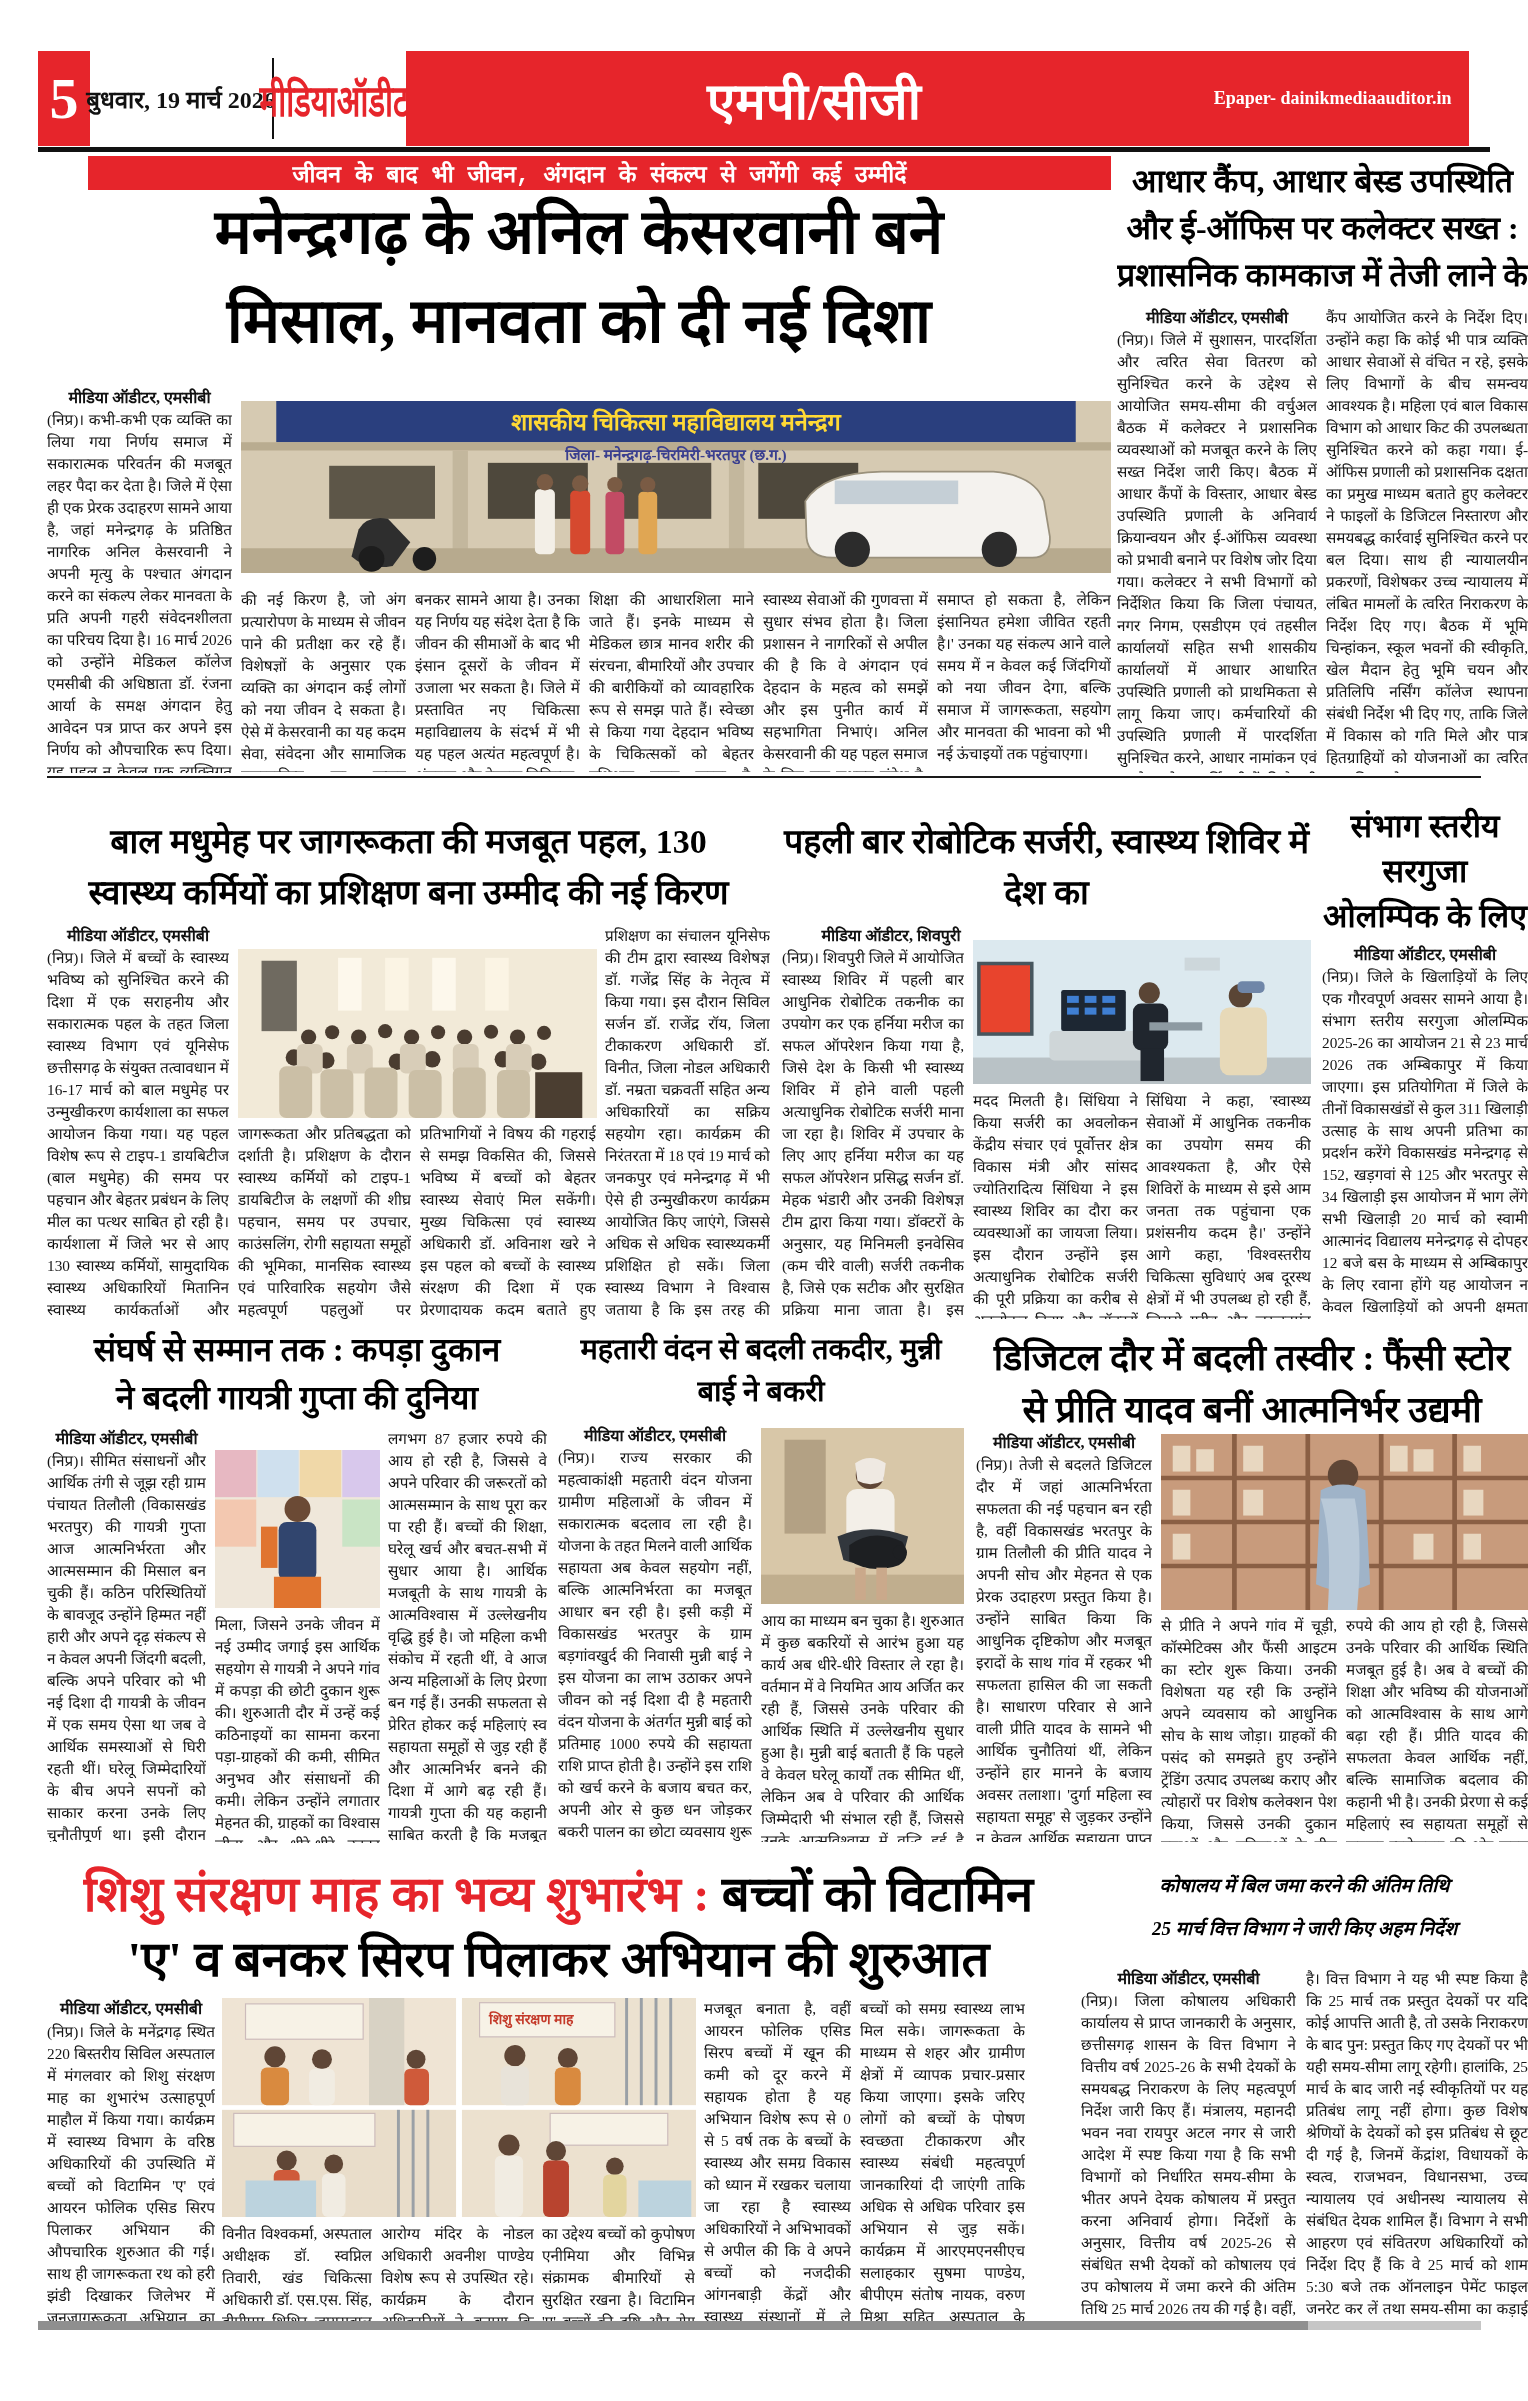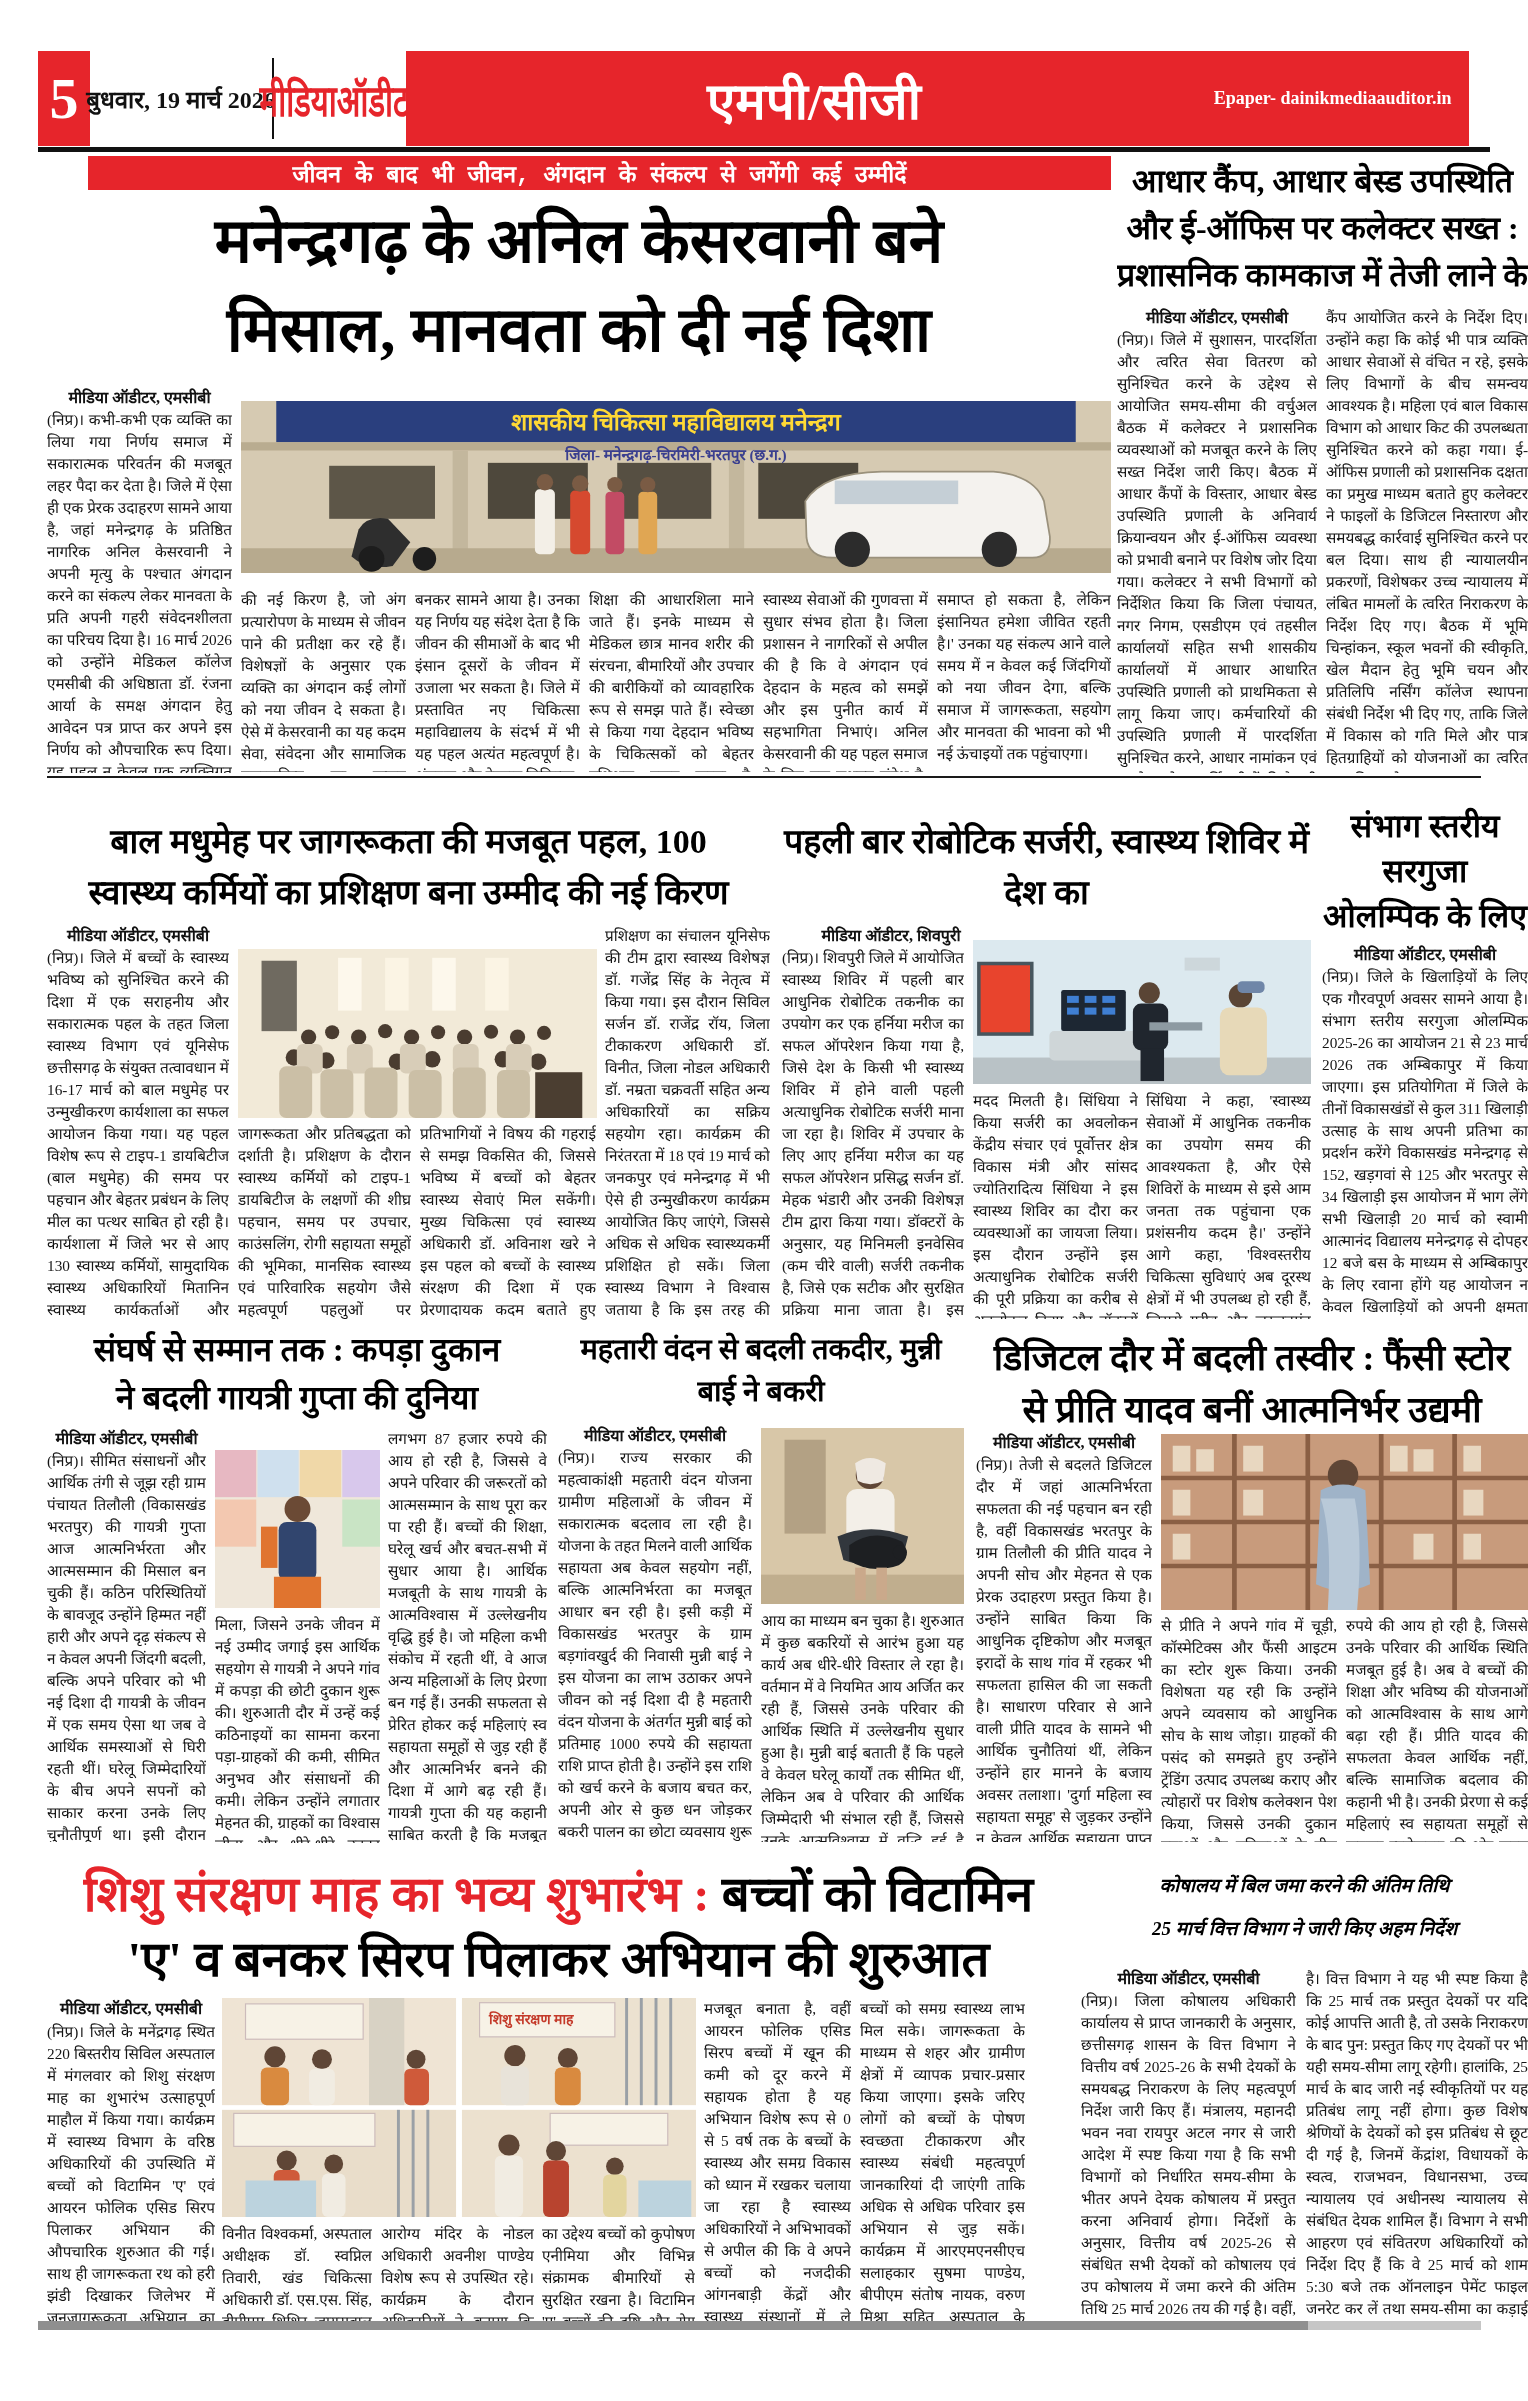--- a/index.html
+++ b/index.html
@@ -35,21 +35,21 @@
   <div class="abs red" style="left:406px;top:51px;width:1063px;height:95px;">
     <span style="position:absolute;left:0;right:247px;top:0;bottom:0;display:flex;align-items:center;justify-content:center;color:#fff;font-weight:bold;font-size:51px;">एमपी/सीजी</span>
     <span style="position:absolute;right:17.6px;top:0;bottom:0;display:flex;align-items:center;color:#fff;font-weight:bold;font-size:18px;white-space:nowrap;">Epaper- dainikmediaauditor.in</span>
   </div>
   <div class="abs" style="left:38px;top:147px;width:1452px;height:5.3px;background:#111;"></div>
 
   <div class="abs red" style="left:88px;top:156px;width:1023px;height:34px;display:flex;align-items:center;justify-content:center;">
     <span class="kicker-text" style="font-size:23px;white-space:nowrap;font-family:Liberation Mono, monospace;">जीवन के बाद भी जीवन, अंगदान के संकल्प से जगेंगी कई उम्मीदें</span>
   </div>
 
-  <div class="headline" style="left:47px;top:197px;width:1064px;height:186px;font-size:62px;line-height:89px;">
+  <div class="headline" style="left:47px;top:188px;width:1064px;height:186px;font-size:62px;line-height:89px;">
     <span style="display:block;">मनेन्द्रगढ़ के अनिल केसरवानी बने</span>
     <span style="display:block;">मिसाल, मानवता को दी नई दिशा</span>
   </div>
 
   <div class="byline" style="left:47px;top:387px;width:185px;">मीडिया ऑडीटर, एमसीबी</div>
   <div class="col" style="left:47px;top:409px;width:185px;height:364px;">(निप्र)। कभी-कभी एक व्यक्ति का लिया गया निर्णय समाज में सकारात्मक परिवर्तन की मजबूत लहर पैदा कर देता है। जिले में ऐसा ही एक प्रेरक उदाहरण सामने आया है, जहां मनेन्द्रगढ़ के प्रतिष्ठित नागरिक अनिल केसरवानी ने अपनी मृत्यु के पश्चात अंगदान करने का संकल्प लेकर मानवता के प्रति अपनी गहरी संवेदनशीलता का परिचय दिया है। 16 मार्च 2026 को उन्होंने मेडिकल कॉलेज एमसीबी की अधिष्ठाता डॉ. रंजना आर्या के समक्ष अंगदान हेतु आवेदन पत्र प्राप्त कर अपने इस निर्णय को औपचारिक रूप दिया। यह पहल न केवल एक व्यक्तिगत संकल्प है, बल्कि उन अनगिनत जरूरतमंद मरीजों के लिए उम्मीद</div>
 
   <div class="ph" style="left:241px;top:401px;width:870px;height:172px;background:#cfc4ac;">
     <svg viewBox="0 0 1480 292" preserveAspectRatio="none">
       <rect x="0" y="0" width="1480" height="292" fill="#d6cab2"></rect>
@@ -89,21 +89,21 @@
   <div class="col" style="left:937px;top:589px;width:174px;height:183px;">समाप्त हो सकता है, लेकिन इंसानियत हमेशा जीवित रहती है।' उनका यह संकल्प आने वाले समय में न केवल कई जिंदगियों को नया जीवन देगा, बल्कि समाज में जागरूकता, सहयोग और मानवता की भावना को भी नई ऊंचाइयों तक पहुंचाएगा।</div>
 
   <div class="headline" style="left:1117px;top:158px;width:411px;height:142px;font-size:32px;line-height:47px;">आधार कैंप, आधार बेस्ड उपस्थिति और ई-ऑफिस पर कलेक्टर सख्त : प्रशासनिक कामकाज में तेजी लाने के निर्देश</div>
   <div class="byline" style="left:1117px;top:307px;width:200px;">मीडिया ऑडीटर, एमसीबी</div>
   <div class="col" style="left:1117px;top:329px;width:200px;height:444px;">(निप्र)। जिले में सुशासन, पारदर्शिता और त्वरित सेवा वितरण को सुनिश्चित करने के उद्देश्य से आयोजित समय-सीमा की वर्चुअल बैठक में कलेक्टर ने प्रशासनिक व्यवस्थाओं को मजबूत करने के लिए सख्त निर्देश जारी किए। बैठक में आधार कैंपों के विस्तार, आधार बेस्ड उपस्थिति प्रणाली के अनिवार्य क्रियान्वयन और ई-ऑफिस व्यवस्था को प्रभावी बनाने पर विशेष जोर दिया गया। कलेक्टर ने सभी विभागों को निर्देशित किया कि जिला पंचायत, नगर निगम, एसडीएम एवं तहसील कार्यालयों सहित सभी शासकीय कार्यालयों में आधार आधारित उपस्थिति प्रणाली को प्राथमिकता से लागू किया जाए। कर्मचारियों की उपस्थिति प्रणाली में पारदर्शिता सुनिश्चित करने, आधार नामांकन एवं अपडेशन हेतु समर्पित टीमों की तैनाती तथा दूरस्थ विकासखंडों एवं नगरीय निकायों में नियमित रूप से विशेष आधार</div>
   <div class="col" style="left:1326px;top:307px;width:202px;height:466px;">कैंप आयोजित करने के निर्देश दिए। उन्होंने कहा कि कोई भी पात्र व्यक्ति आधार सेवाओं से वंचित न रहे, इसके लिए विभागों के बीच समन्वय आवश्यक है। महिला एवं बाल विकास विभाग को आधार किट की उपलब्धता सुनिश्चित करने को कहा गया। ई-ऑफिस प्रणाली को प्रशासनिक दक्षता का प्रमुख माध्यम बताते हुए कलेक्टर ने फाइलों के डिजिटल निस्तारण और समयबद्ध कार्रवाई सुनिश्चित करने पर बल दिया। साथ ही न्यायालयीन प्रकरणों, विशेषकर उच्च न्यायालय में लंबित मामलों के त्वरित निराकरण के निर्देश दिए गए। बैठक में भूमि चिन्हांकन, स्कूल भवनों की स्वीकृति, खेल मैदान हेतु भूमि चयन और प्रतिलिपि नर्सिंग कॉलेज स्थापना संबंधी निर्देश भी दिए गए, ताकि जिले में विकास को गति मिले और पात्र हितग्राहियों को योजनाओं का त्वरित लाभ मिल सके।</div>
 
   <div class="abs" style="left:47px;top:776px;width:1434px;height:2.4px;background:#1a1a1a;"></div>
 
   <div class="headline" style="left:47px;top:816px;width:723px;height:103px;font-size:34px;line-height:51px;">
-    <span style="display:block;">बाल मधुमेह पर जागरूकता की मजबूत पहल, 100</span>
+    <span style="display:block;">बाल मधुमेह पर जागरूकता की मजबूत पहल, 130</span>
     <span style="display:block;">स्वास्थ्य कर्मियों का प्रशिक्षण बना उम्मीद की नई किरण</span>
   </div>
   <div class="byline" style="left:47px;top:925px;width:182px;">मीडिया ऑडीटर, एमसीबी</div>
   <div class="col" style="left:47px;top:947px;width:182px;height:372px;">(निप्र)। जिले में बच्चों के स्वास्थ्य भविष्य को सुनिश्चित करने की दिशा में एक सराहनीय और सकारात्मक पहल के तहत जिला स्वास्थ्य विभाग एवं यूनिसेफ छत्तीसगढ़ के संयुक्त तत्वावधान में 16-17 मार्च को बाल मधुमेह पर उन्मुखीकरण कार्यशाला का सफल आयोजन किया गया। यह पहल विशेष रूप से टाइप-1 डायबिटीज (बाल मधुमेह) की समय पर पहचान और बेहतर प्रबंधन के लिए मील का पत्थर साबित हो रही है। कार्यशाला में जिले भर से आए 130 स्वास्थ्य कर्मियों, सामुदायिक स्वास्थ्य अधिकारियों मितानिन स्वास्थ्य कार्यकर्ताओं और समन्वयकों ने उत्साहपूर्वक भाग लेकर प्रशिक्षण प्राप्त किया। प्रतिभागियों की शत-प्रतिशत उपस्थिति इस</div>
 
   <div class="ph" style="left:238px;top:949px;width:359px;height:169px;background:#efe6d2;">
     <svg viewBox="0 0 610 288" preserveAspectRatio="none">
       <rect width="610" height="288" fill="#f2ead8"></rect>
       <rect x="40" y="20" width="60" height="120" fill="#6f6a60"></rect>
       <rect x="170" y="15" width="40" height="90" fill="#fdf8ec"></rect>

